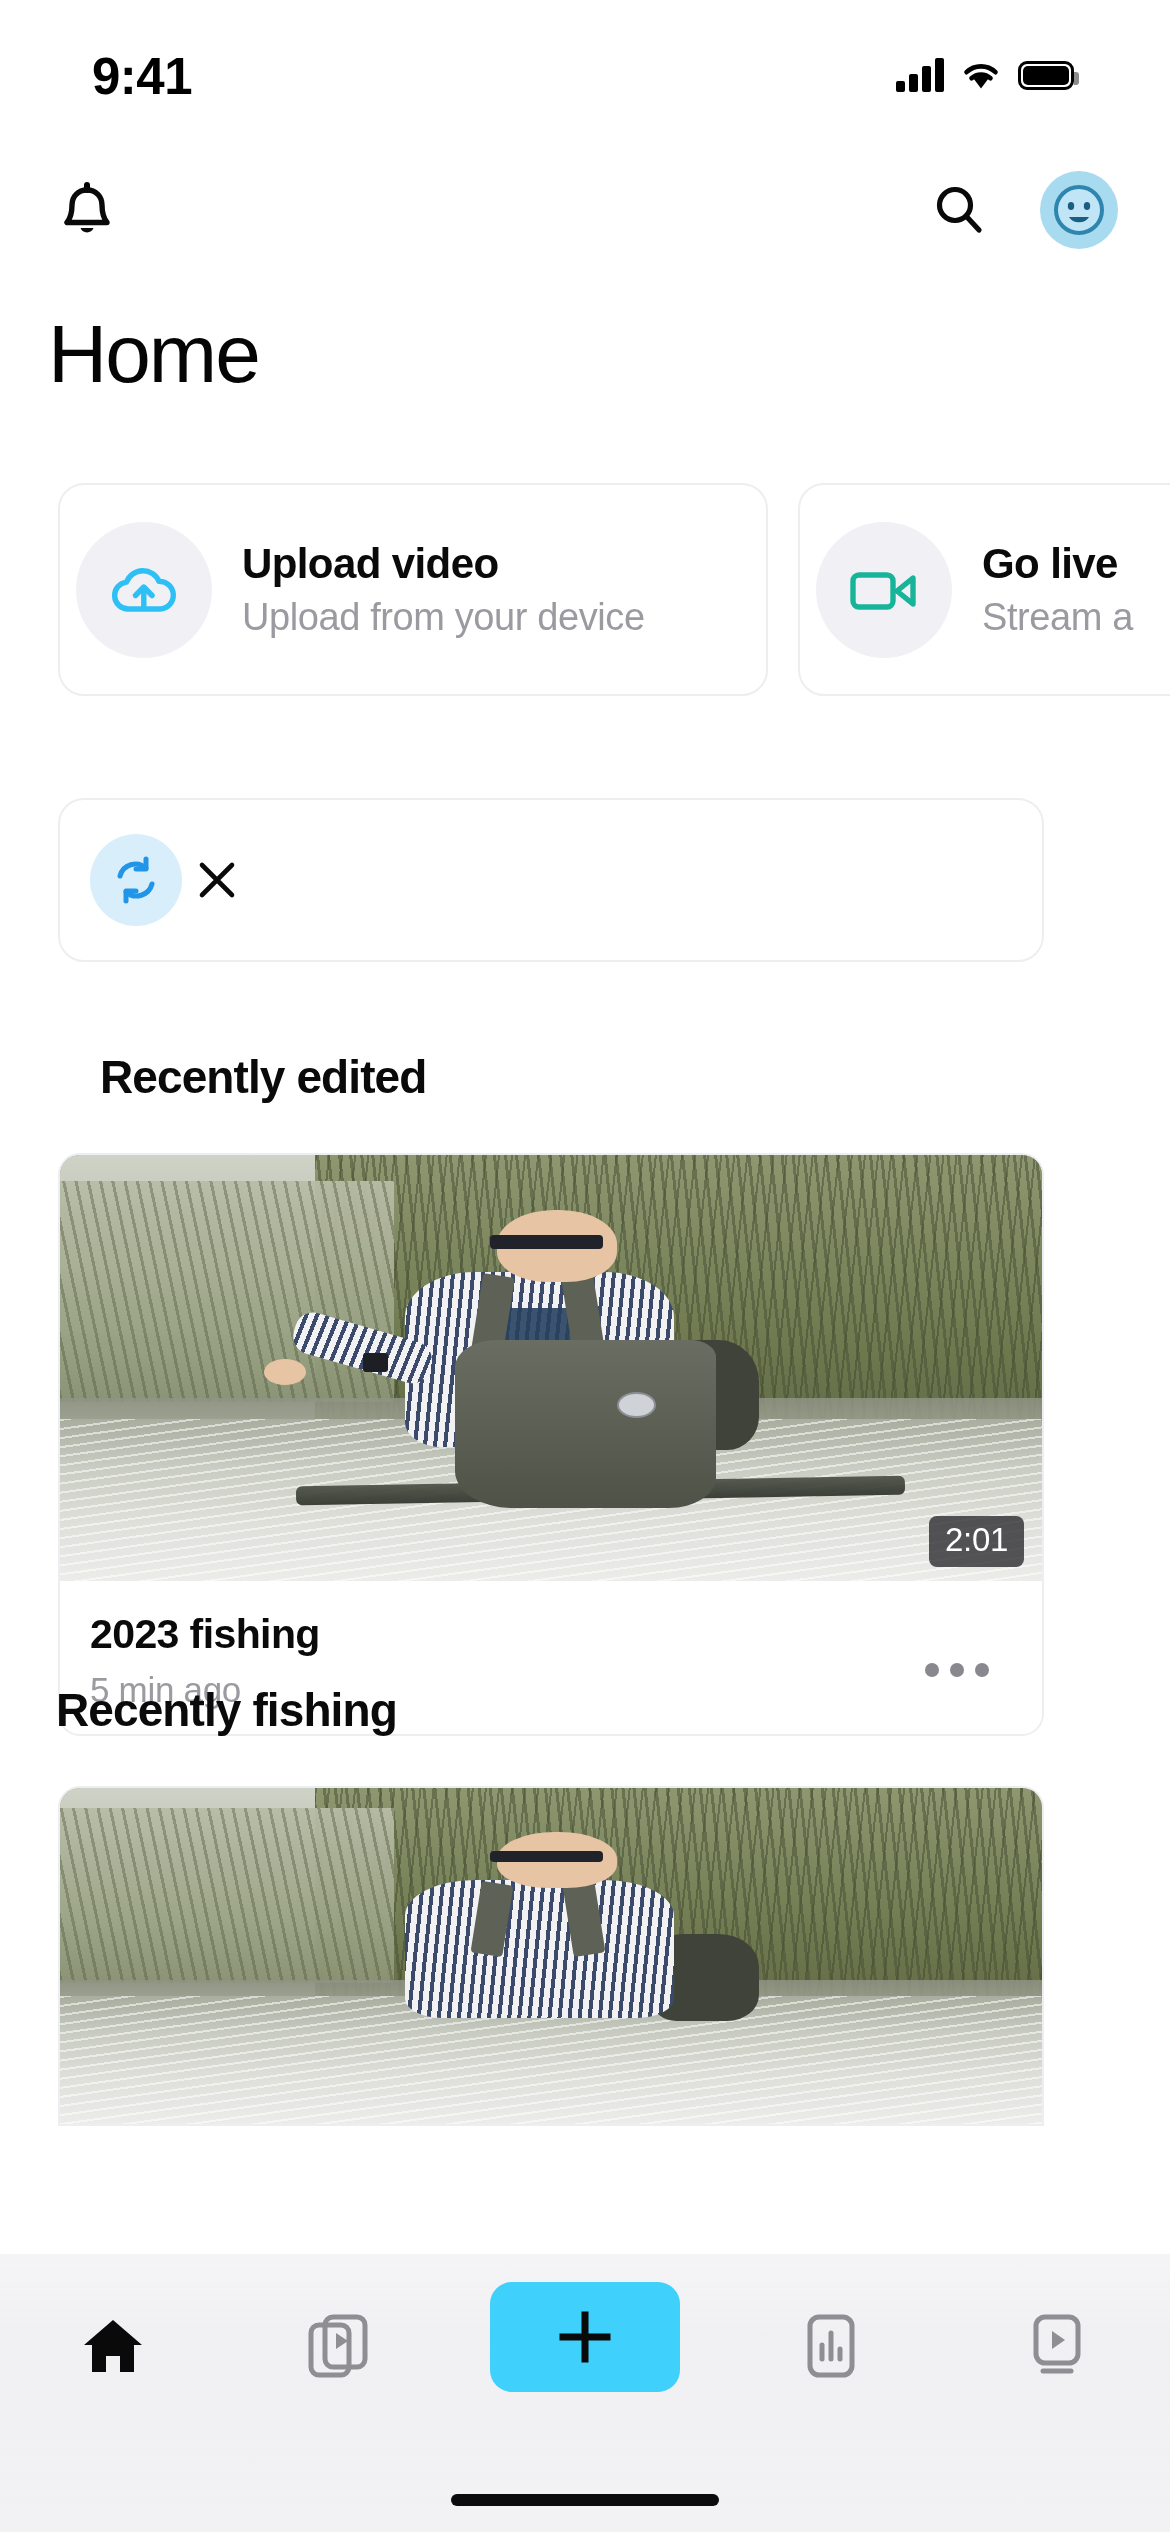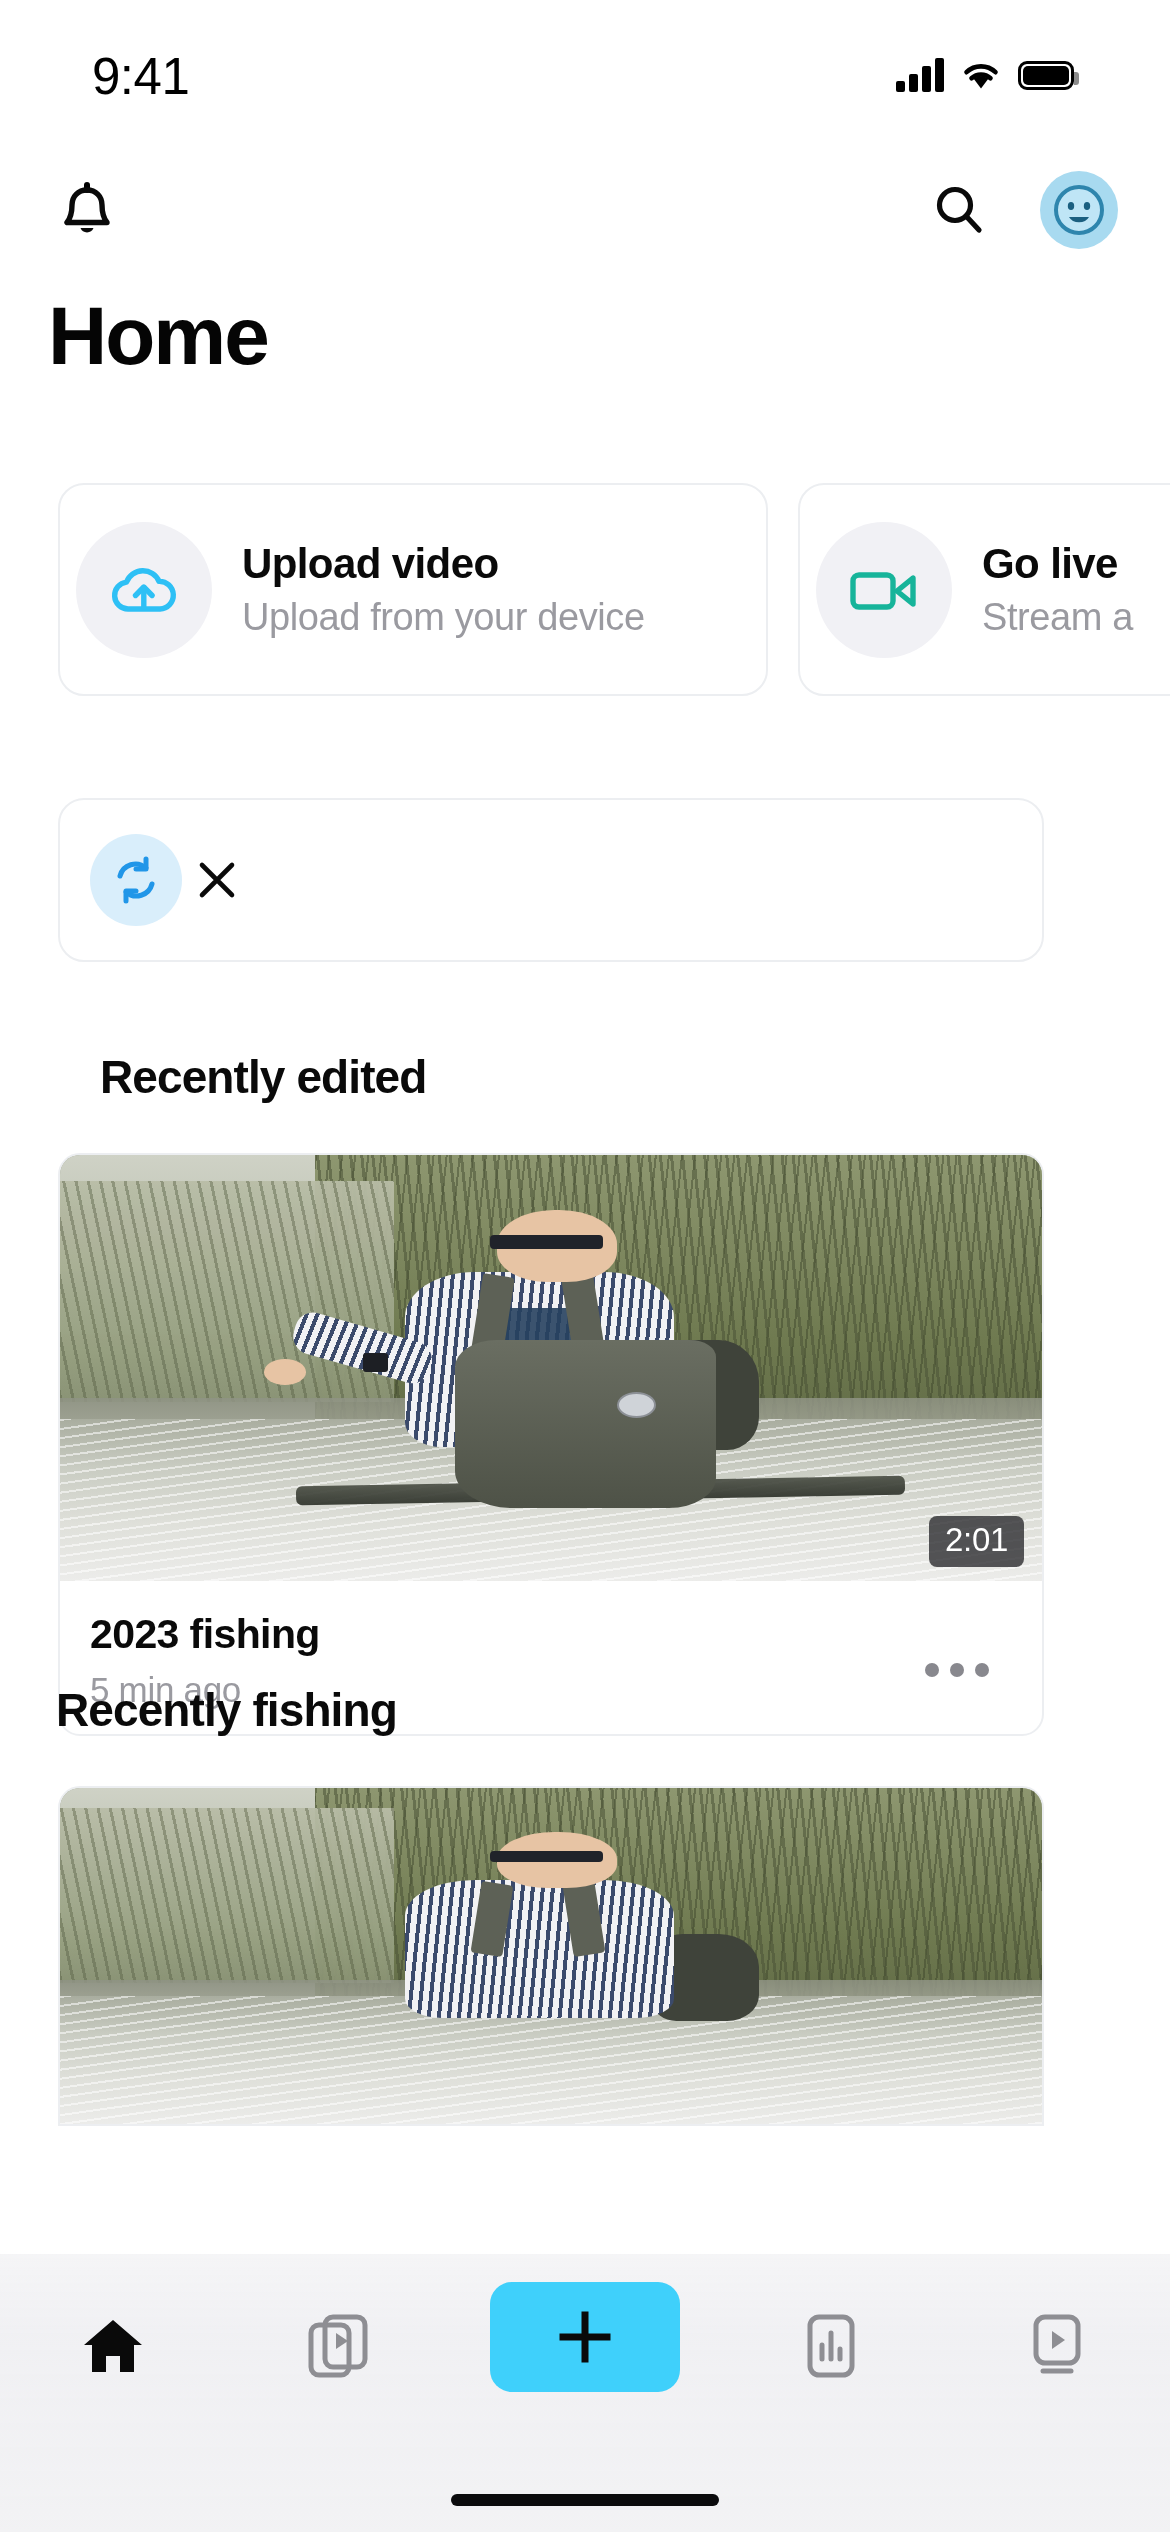--- a/index.html
+++ b/index.html
@@ -10,21 +10,21 @@
     overflow:hidden;
   }
   .phone { position:relative; width:1170px; height:2532px; background:#fff; overflow:hidden; }
 
   
   .statusbar{
     position:absolute; top:0; left:0; width:1170px; height:130px;
     display:flex; align-items:center; justify-content:space-between;
     padding:0 96px 0 92px;
   }
-  .sb-time{ font-size:51px; font-weight:400; letter-spacing:-0.5px; color:#000; padding-top:22px;}
+  .sb-time{ font-size:51px; font-weight:700; letter-spacing:-0.5px; color:#000; padding-top:22px;}
   .sb-right{ display:flex; align-items:center; gap:16px; padding-top:20px;}
   .bars{ display:flex; align-items:flex-end; gap:4px; height:34px;}
   .bars i{ display:block; width:9px; background:#000; border-radius:2px;}
   .bars i:nth-child(1){height:11px}
   .bars i:nth-child(2){height:18px}
   .bars i:nth-child(3){height:26px}
   .bars i:nth-child(4){height:34px}
   .wifi{ width:42px; height:32px; position:relative; }
   .battery{ width:56px;height:29px;border:3px solid #000;border-radius:9px;position:relative;display:flex;align-items:center;padding:2px;}
   .battery::after{content:"";position:absolute;right:-8px;top:8px;width:5px;height:13px;background:#000;border-radius:0 3px 3px 0;opacity:.45}
@@ -39,22 +39,22 @@
   .nav-left,.nav-right{display:flex;align-items:center;}
   .nav-right{gap:42px;}
   .icon-btn{ width:78px;height:78px;display:flex;align-items:center;justify-content:center;}
   .avatar{
     width:78px;height:78px;border-radius:50%;
     background:#a8daf0; display:flex;align-items:center;justify-content:center;
   }
 
   
   .page-title{
-    position:absolute; top:295px; left:48px;
-    font-size:82px; font-weight:700; letter-spacing:-2px; color:#050505;
+    position:absolute; top:313px; left:48px;
+    font-size:82px; font-weight:400; letter-spacing:-2px; color:#050505;
     line-height:1;
   }
 
   
   .actions{
     position:absolute; top:483px; left:0; width:1170px; height:225px;
     display:flex; gap:30px; padding-left:58px;
   }
   .action-card{
     flex:0 0 auto; width:710px; height:213px;

